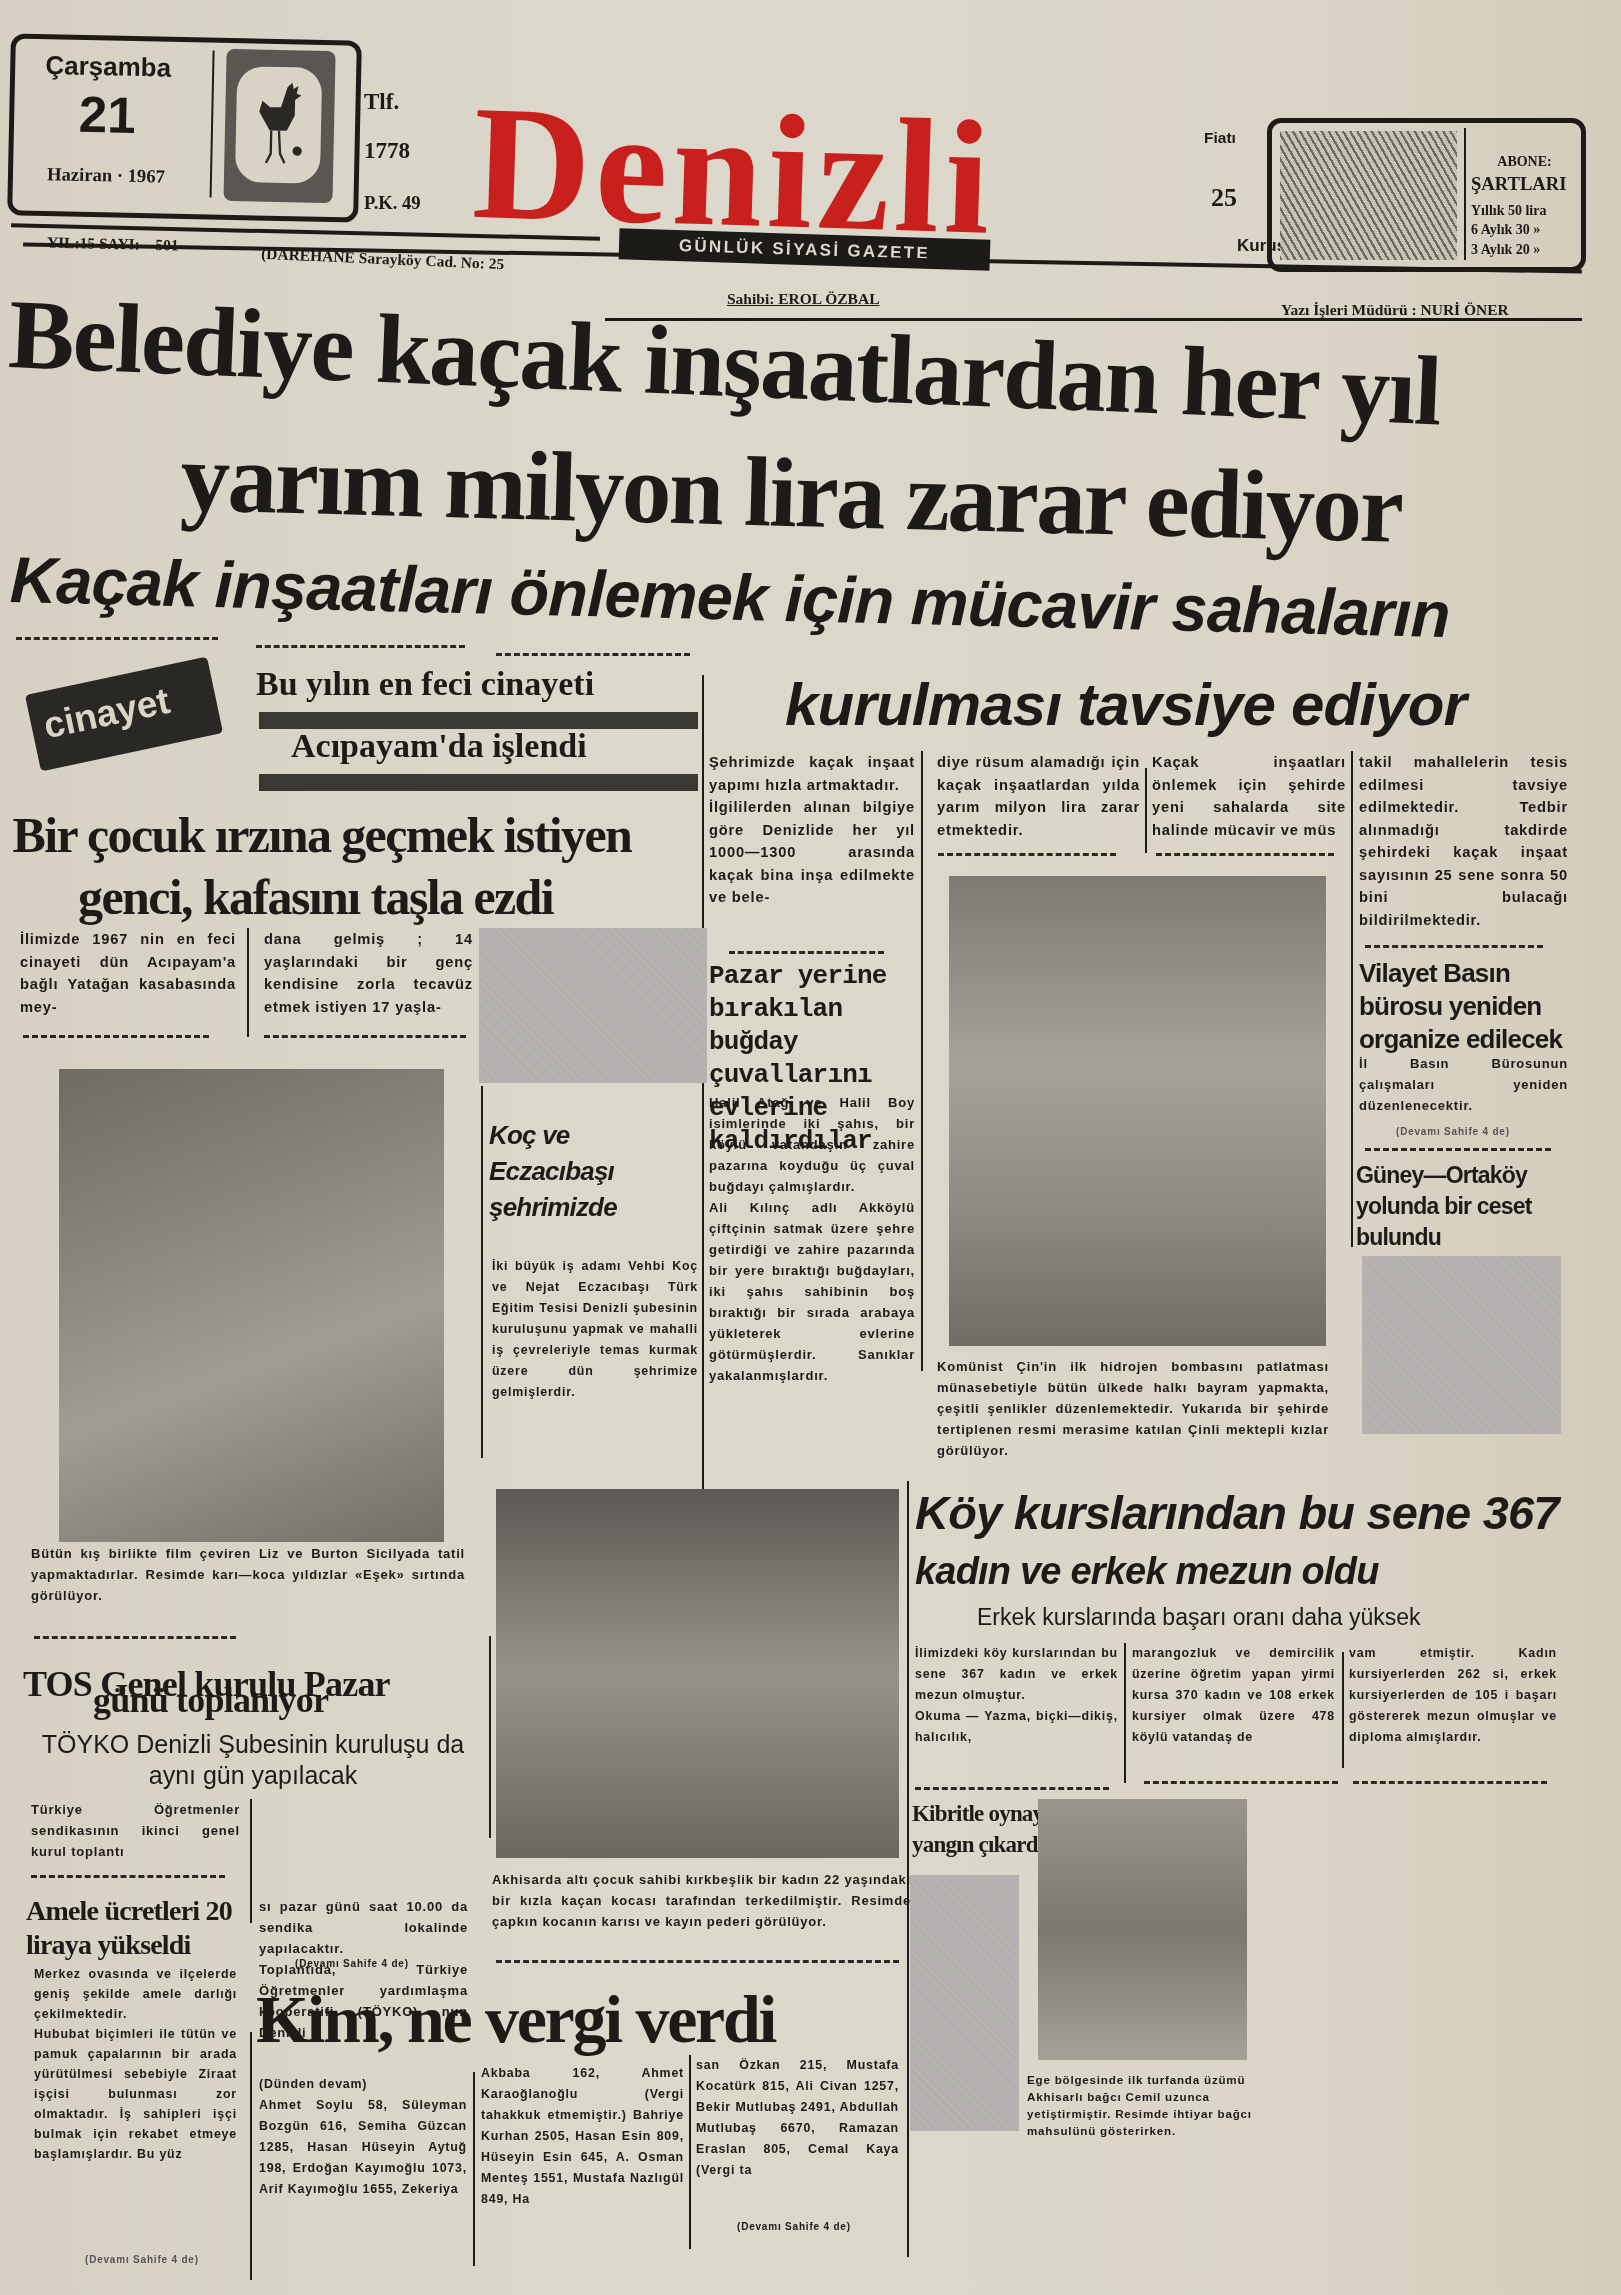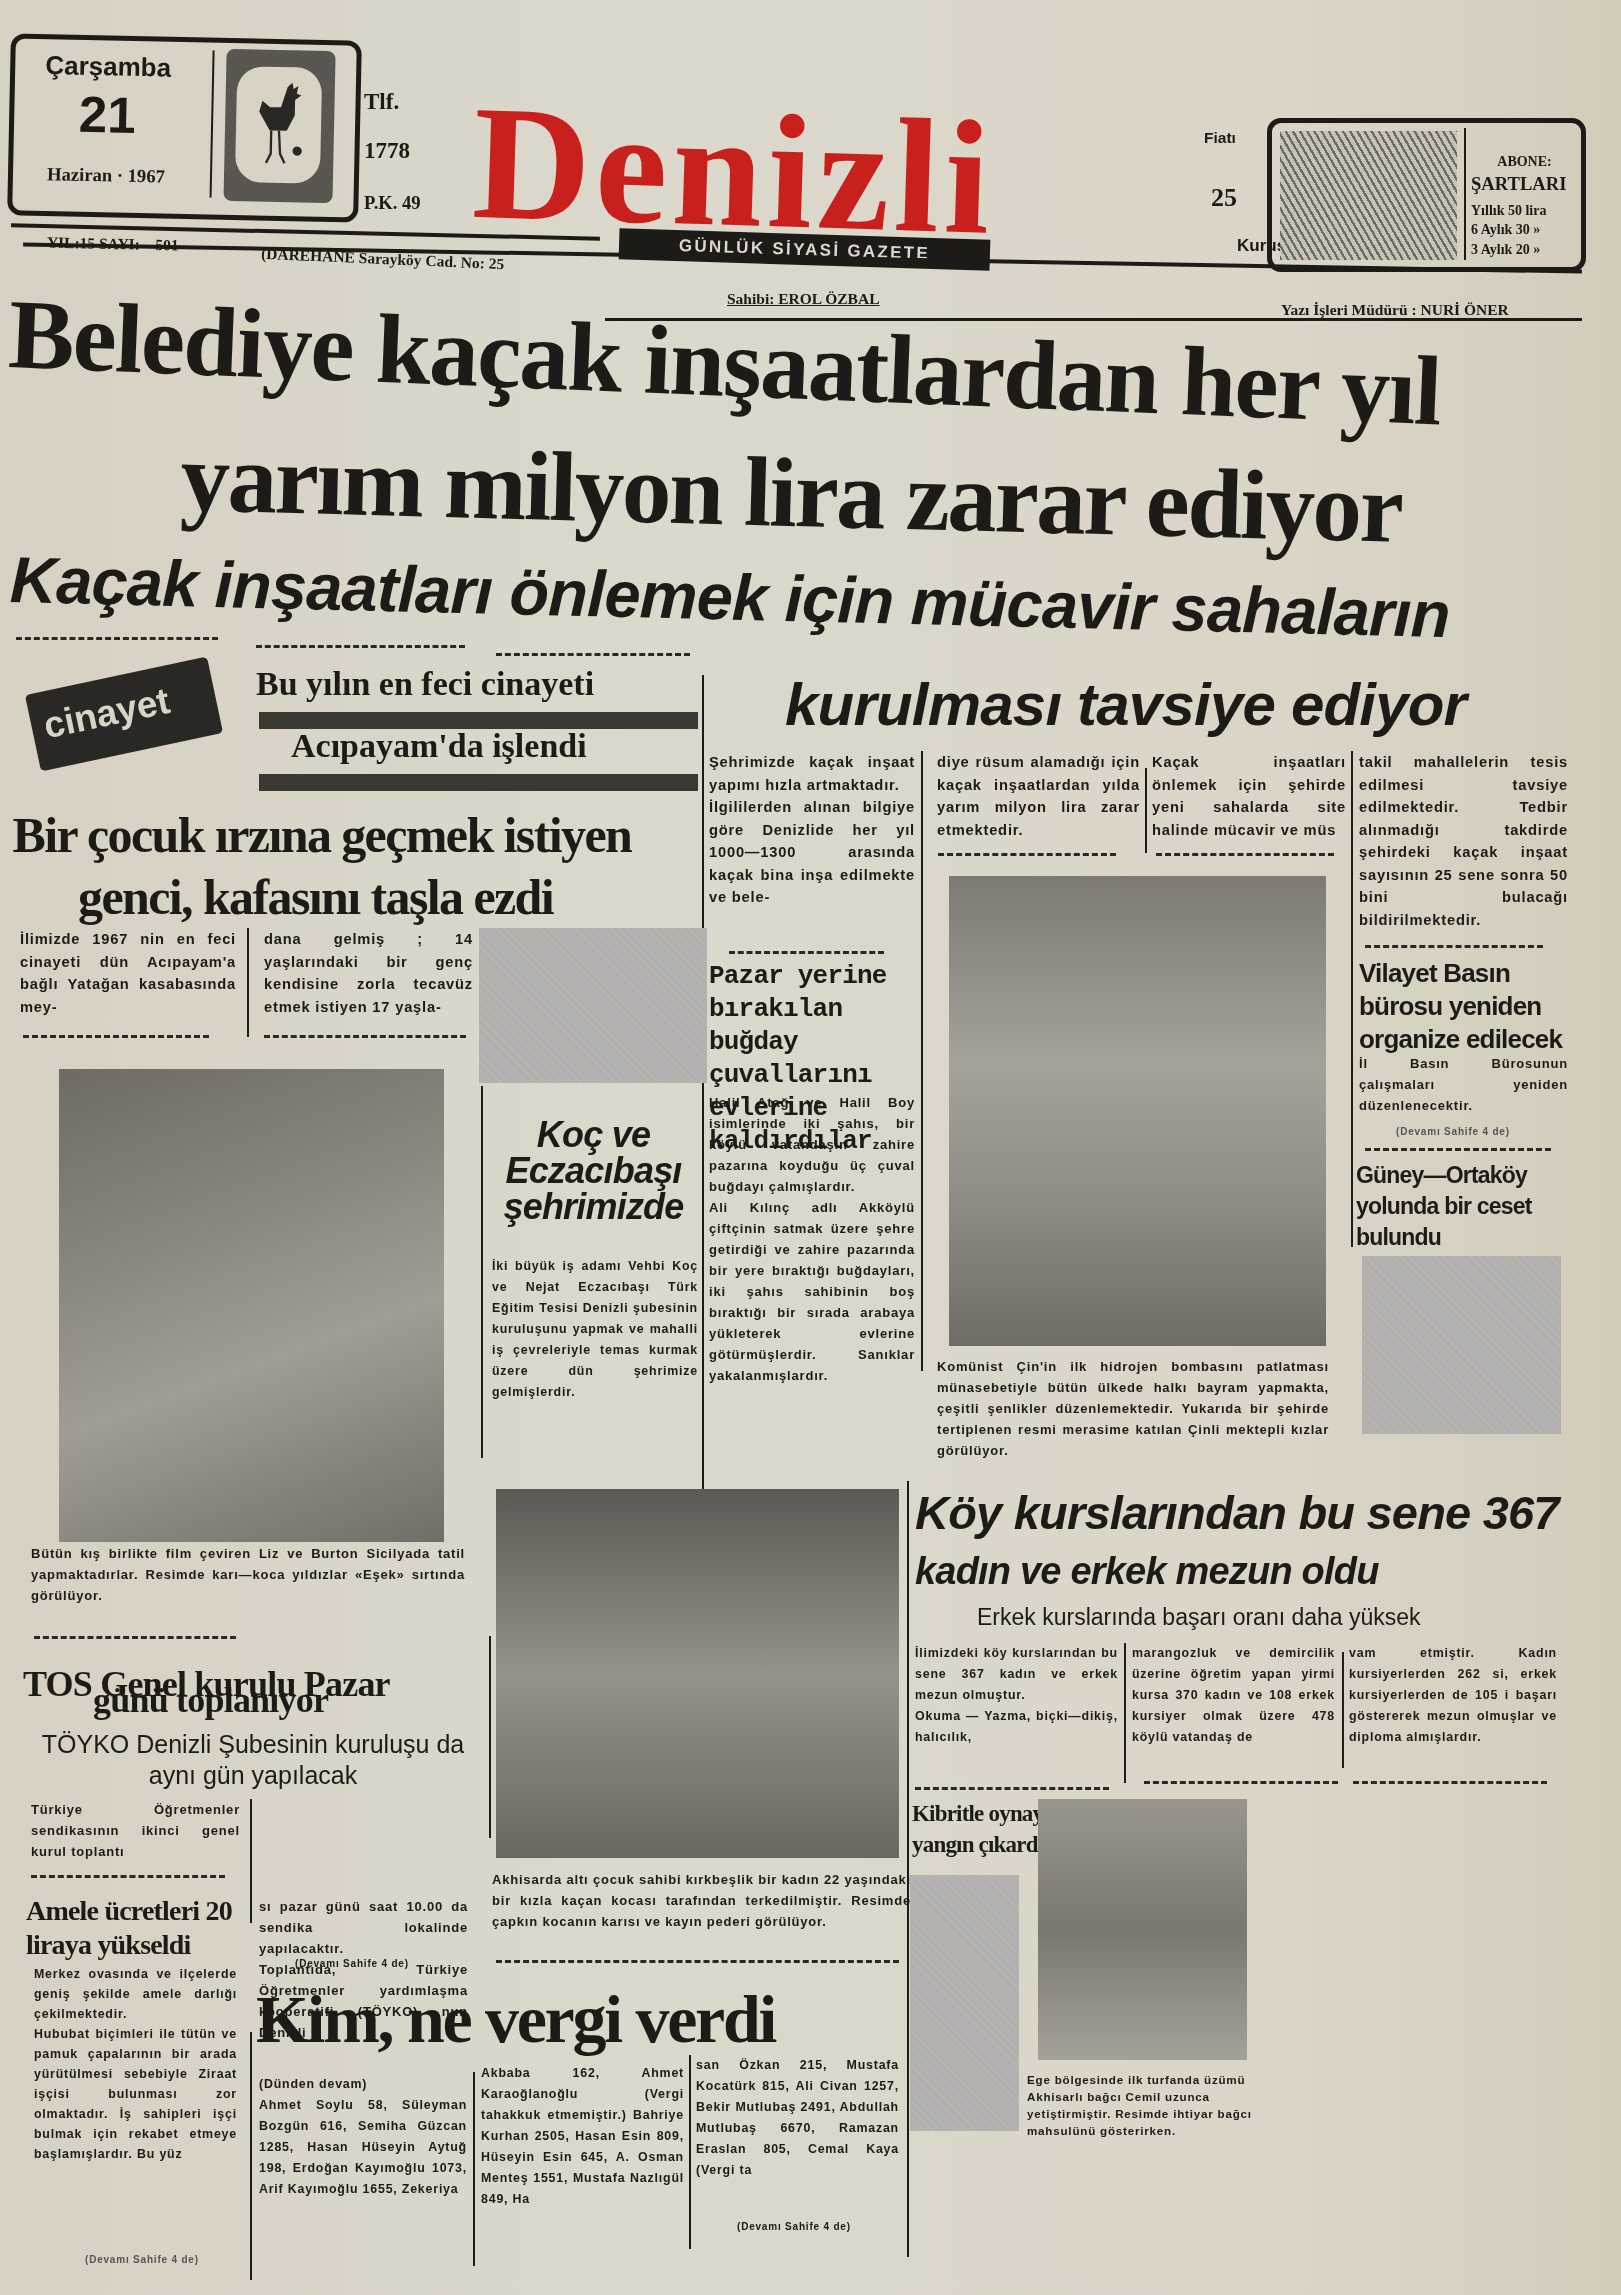--- a/index.html
+++ b/index.html
@@ -119,21 +119,21 @@
 <div class="abs cap" style="left:937px;top:1356px;width:392px;text-align:justify;">Komünist Çin'in ilk hidrojen bombasını patlatması münasebetiyle bütün ülkede halkı bayram yapmakta, çeşitli şenlikler düzenlemektedir. Yukarıda bir şehirde tertiplenen resmi merasime katılan Çinli mektepli kızlar görülüyor.</div>
 
 <div class="abs hd" style="left:1359px;top:957px;width:217px;font-size:26px;line-height:33px;">Vilayet Basın bürosu yeniden organize edilecek</div>
 <div class="abs txt" style="left:1359px;top:1053px;width:209px;font-size:13px;line-height:21px;">İl Basın Bürosunun çalışmaları yeniden düzenlenecektir.</div>
 <div class="abs cap" style="left:1396px;top:1121px;font-size:10px;color:#555;">(Devamı Sahife 4 de)</div>
 <div class="dash" style="left:1365px;top:1148px;width:186px;"></div>
 <div class="abs hd" style="left:1356px;top:1160px;width:217px;font-size:23px;line-height:31px;">Güney—Ortaköy yolunda bir ceset bulundu</div>
 <div class="noise" style="left:1362px;top:1256px;width:199px;height:178px;"></div>
 
 <div class="vrule" style="left:481px;top:1086px;height:372px;"></div>
-<div class="abs it hd" style="left:489px;top:1117px;width:209px;font-size:36px;line-height:36px;text-align:center;">Koç ve Eczacıbaşı şehrimizde</div>
+<div class="abs it hd" style="left:489px;top:1117px;width:209px;font-size:26px;line-height:36px;">Koç ve Eczacıbaşı şehrimizde</div>
 <div class="abs txt" style="left:492px;top:1256px;width:206px;font-size:12.4px;line-height:21px;">İki büyük iş adamı Vehbi Koç ve Nejat Eczacıbaşı Türk Eğitim Tesisi Denizli şubesinin kuruluşunu yapmak ve mahalli iş çevreleriyle temas kurmak üzere dün şehrimize gelmişlerdir.</div>
 
 <div class="photo" style="left:59px;top:1069px;width:385px;height:473px;background:linear-gradient(160deg,#6e6b65 0%,#8a877f 35%,#a19d94 60%,#716e68 100%);"></div>
 <div class="abs cap" style="left:31px;top:1543px;width:434px;text-align:justify;">Bütün kış birlikte film çeviren Liz ve Burton Sicilyada tatil yapmaktadırlar. Resimde karı—koca yıldızlar «Eşek» sırtında görülüyor.</div>
 <div class="dash" style="left:34px;top:1636px;width:202px;"></div>
 
 <div class="photo" style="left:496px;top:1489px;width:403px;height:369px;background:linear-gradient(180deg,#5c5954 0%,#96928a 50%,#6a6761 100%);"></div>
 <div class="abs cap" style="left:492px;top:1869px;width:419px;text-align:justify;">Akhisarda altı çocuk sahibi kırkbeşlik bir kadın 22 yaşındaki bir kızla kaçan kocası tarafından terkedilmiştir. Resimde çapkın kocanın karısı ve kayın pederi görülüyor.</div>
 <div class="dash" style="left:496px;top:1960px;width:403px;"></div>
 

